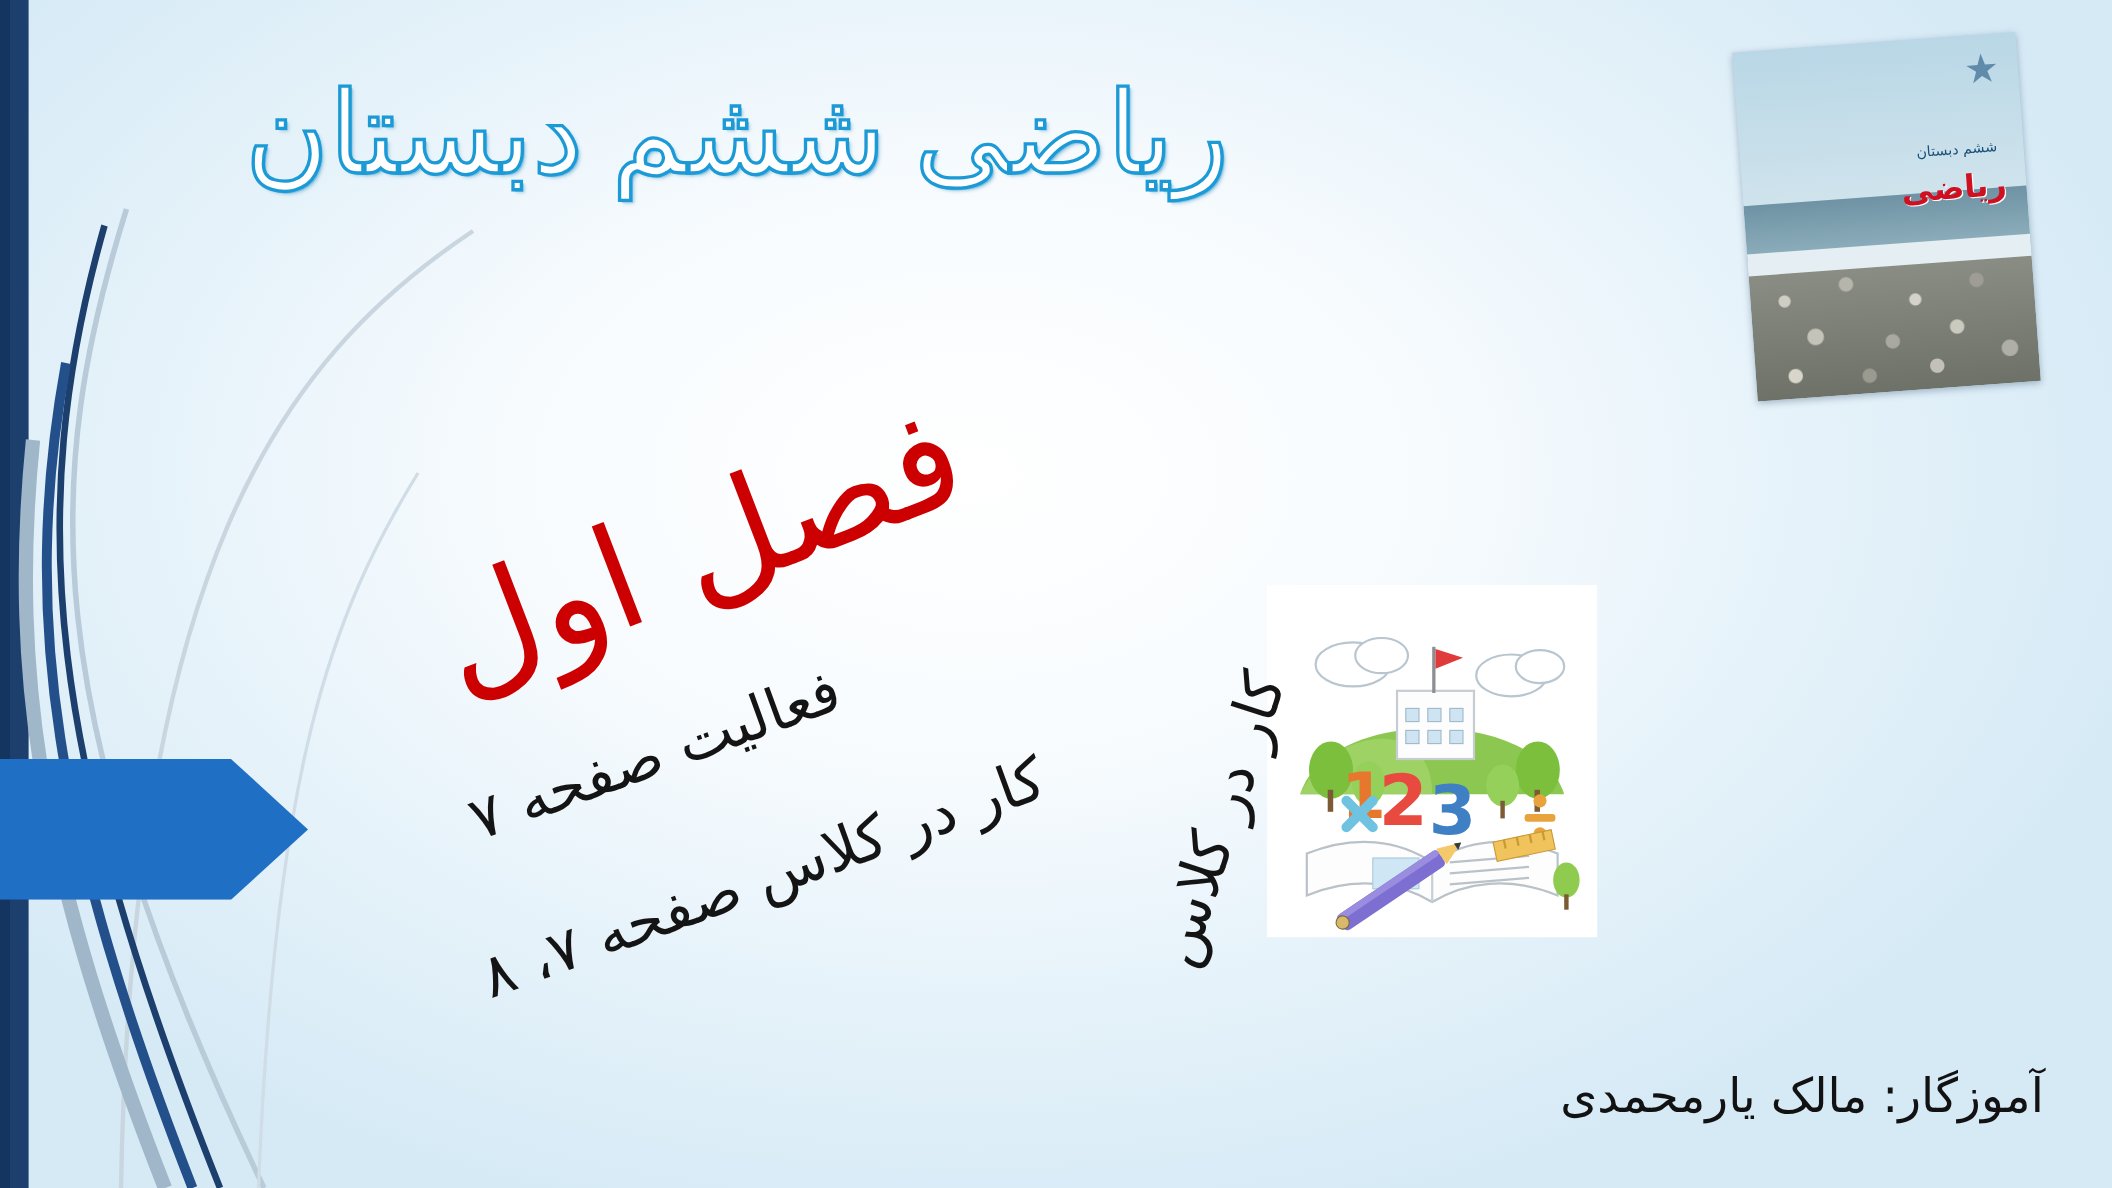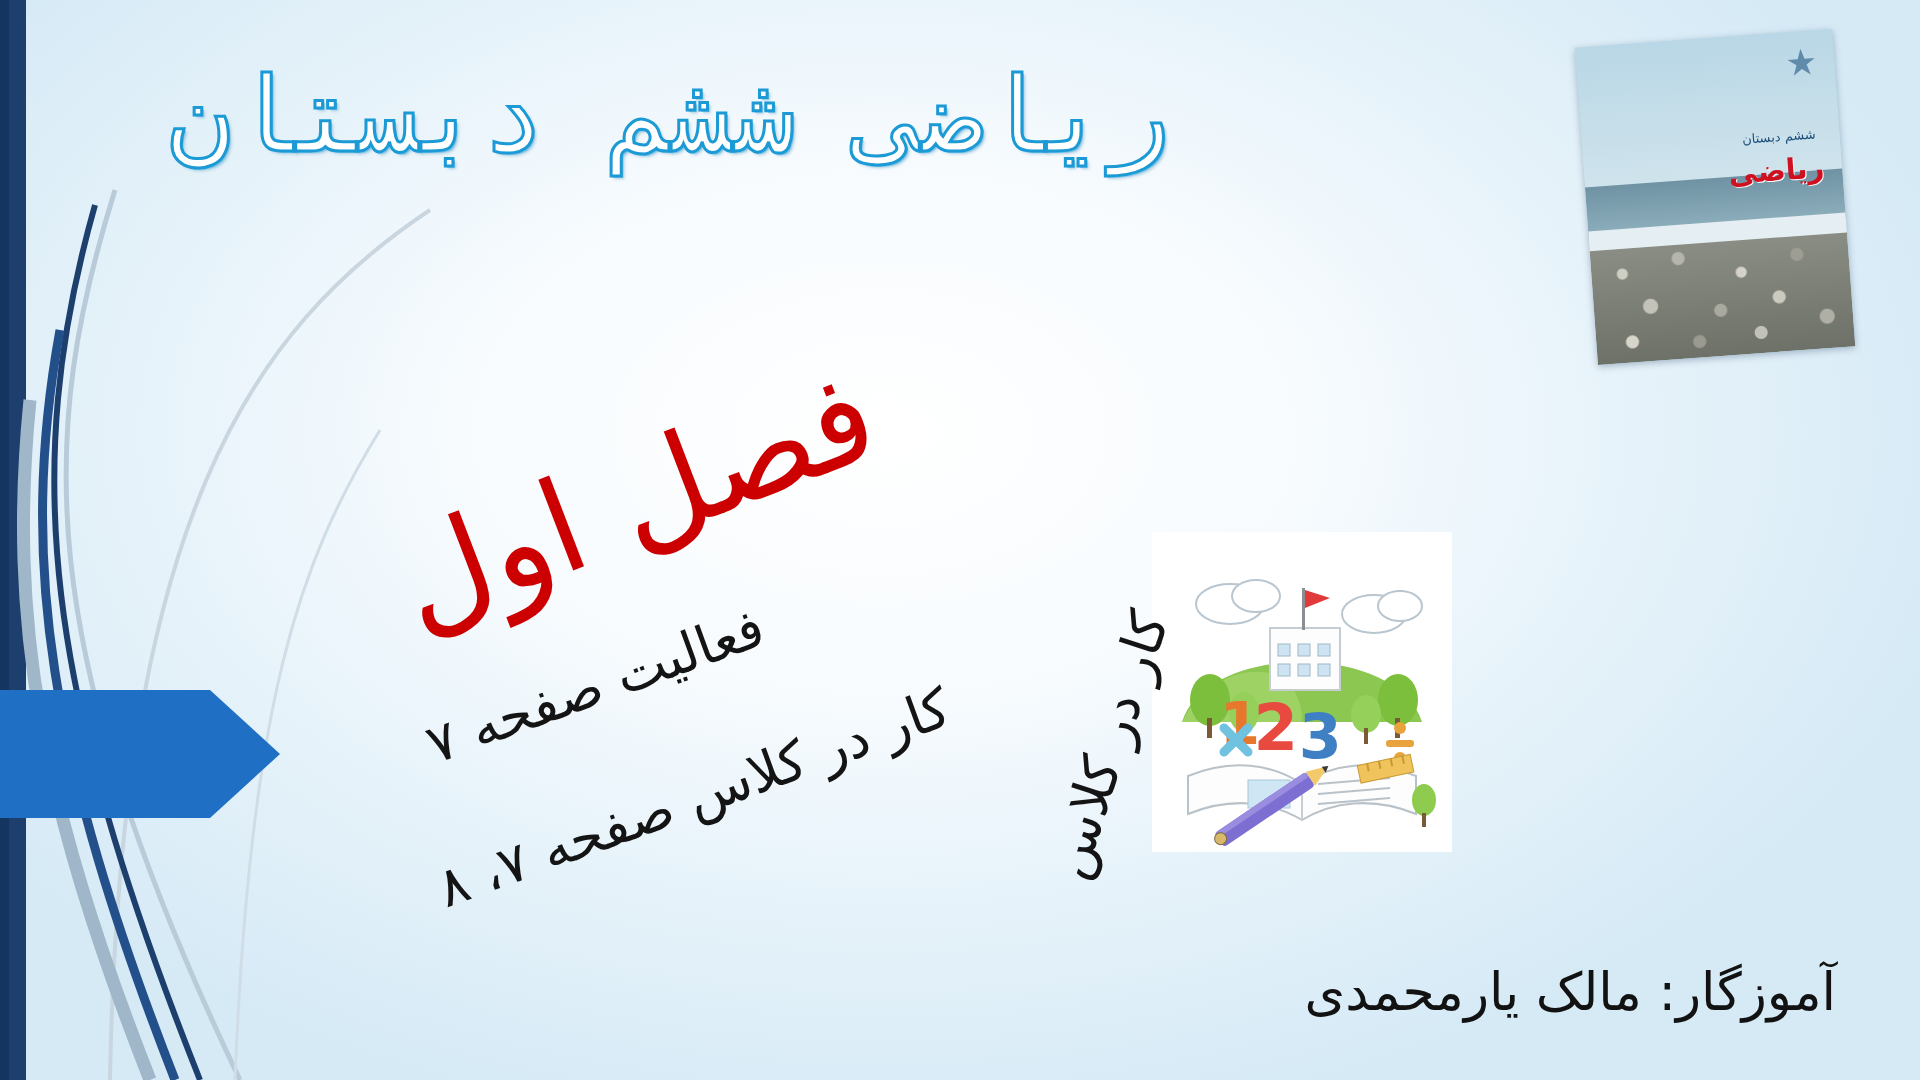--- a/index.html
+++ b/index.html
@@ -28,21 +28,21 @@
   
   .arrow-band{
     position:absolute;left:0;top:690px;width:280px;height:128px;
   }
   
   .main-title{
     position:absolute;
     top:58px;left:0;width:1340px;
     text-align:center;
     direction:rtl;
-    font-family:Liberation Mono, monospace;
+    font-family:Liberation Serif, serif;
     font-size:104px;
     font-weight:400;
     line-height:1.25;
     color:#ffffff;
     -webkit-text-stroke:3px #1b9ad6;
     text-shadow:
        2px 2px 0 #7fc4e6,
        3px 3px 3px rgba(110,170,200,.55);
     white-space:nowrap;
   }
@@ -111,22 +111,22 @@
     left:905px;top:560px;font-size:54px;
     transform:rotate(-72deg);transform-origin:right bottom;
   }
   
   .clipart{
     position:absolute;left:1152px;top:532px;width:300px;height:320px;
     background:#ffffff;overflow:hidden;
   }
   
   .credit{
-    position:absolute;right:84px;bottom:58px;
-    direction:rtl;color:#121212;font-size:52px;
+    position:absolute;right:62px;bottom:58px;
+    direction:rtl;color:#121212;font-size:43px;
     white-space:nowrap;
     font-family:"DejaVu Sans","Liberation Sans",sans-serif;
   }
 </style>
 </head>
 <body>
 
 <div id="slide">
 
   <div class="left-bar"></div>

